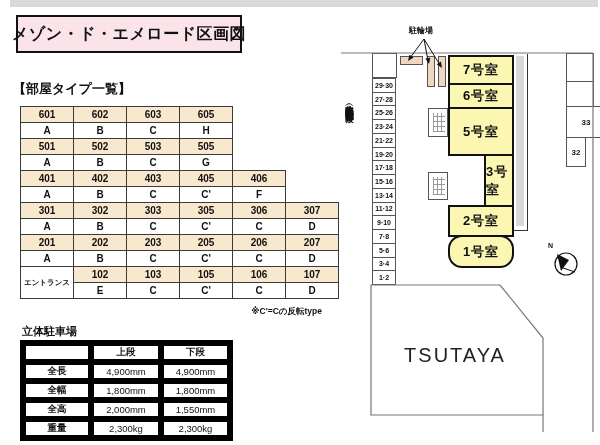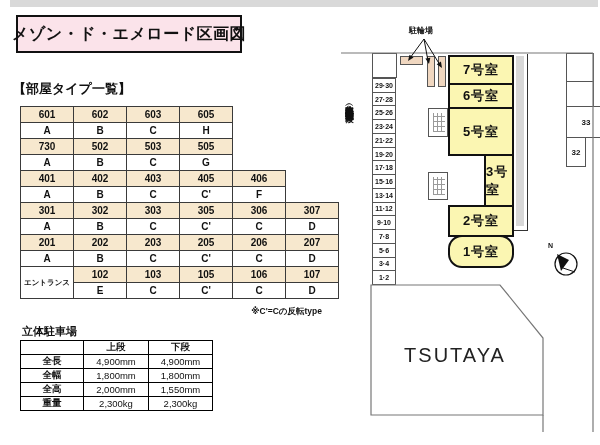--- a/index.html
+++ b/index.html
@@ -17,21 +17,21 @@
   #room-table{position:absolute;left:20px;top:106px;}
   #room-table td{border:1px solid #3a3a3a;width:52px;min-width:52px;max-width:52px;height:15px;
                  text-align:center;font-size:10px;font-weight:600;padding:0;white-space:nowrap;overflow:hidden;}
   #room-table td.num{background:var(--c-cream);}
   #room-table td.type{background:#fff;}
   #room-table td.entrance{background:#fff;font-size:7.5px;font-weight:600;}
   .table-note{position:absolute;left:160px;top:306px;width:162px;text-align:right;font-size:8.5px;font-weight:600;}
   
   .spec-heading{position:absolute;left:22px;top:324px;font-size:11px;font-weight:bold;}
   #spec-table{position:absolute;left:20px;top:340px;}
-  #spec-table td,#spec-table th{border:1px solid #000000;height:12px;text-align:center;
+  #spec-table td,#spec-table th{border:6px solid #000000;height:12px;text-align:center;
                  font-size:9.5px;padding:0 2px;background:#fff;white-space:nowrap;}
   #spec-table .c0{width:58px;font-weight:700;}
   #spec-table .c1{width:60px;}
   #spec-table .c2{width:59px;}
   #spec-table th{font-weight:700;}
   
   .v-label{position:absolute;left:343px;top:98px;height:226px;writing-mode:vertical-rl;
            text-orientation:upright;font-size:8.5px;font-weight:600;letter-spacing:.5px;line-height:13px;}
   .stall-top{position:absolute;left:372px;top:53px;width:25px;height:25px;border:1px solid #555;background:#fff;box-sizing:border-box;}
   #stall-col{position:absolute;left:372px;top:78px;width:24px;height:207px;border:1px solid #555;
@@ -89,21 +89,21 @@
           <td class="num">603</td>
           <td class="num">605</td>
         </tr>
         <tr>
           <td class="type">A</td>
           <td class="type">B</td>
           <td class="type">C</td>
           <td class="type">H</td>
         </tr>
         <tr>
-          <td class="num">730</td>
+          <td class="num">501</td>
           <td class="num">502</td>
           <td class="num">503</td>
           <td class="num">505</td>
         </tr>
         <tr>
           <td class="type">A</td>
           <td class="type">B</td>
           <td class="type">C</td>
           <td class="type">G</td>
         </tr>

